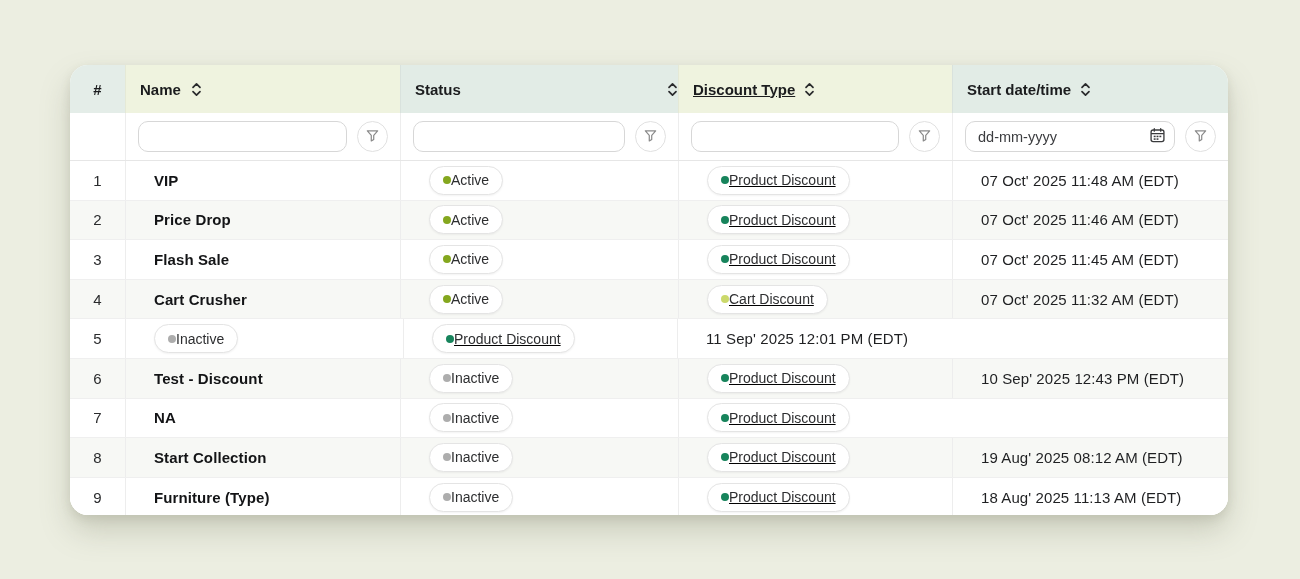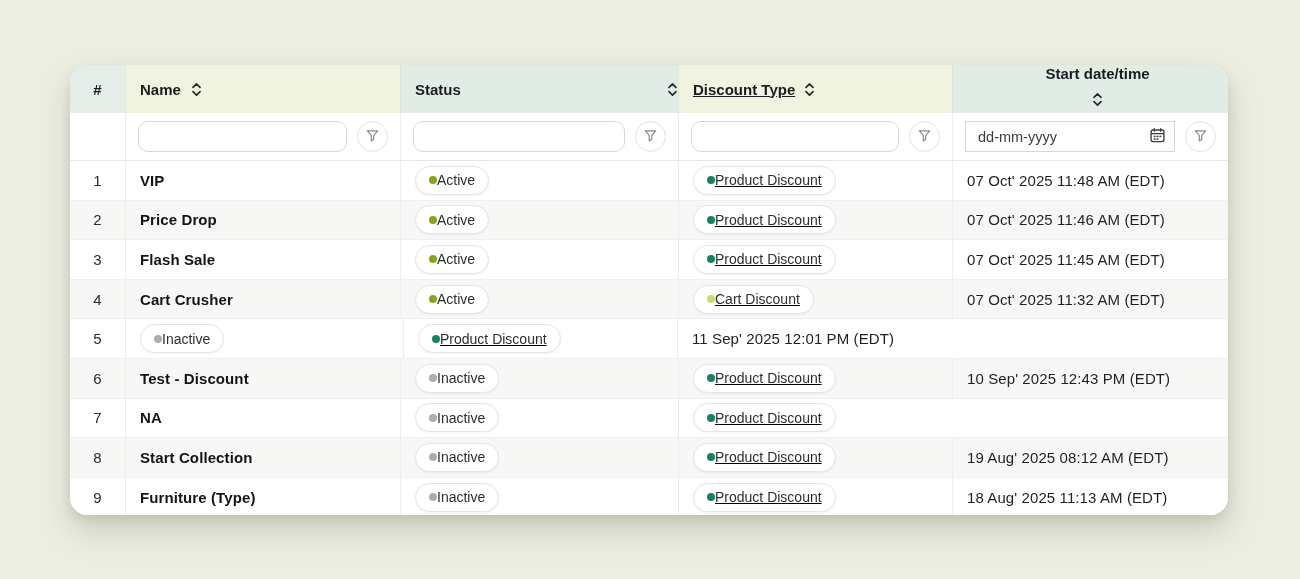--- a/index.html
+++ b/index.html
@@ -42,21 +42,21 @@
   }
   .fcell:first-child{border-left:none;}
   input.filter{
     flex:1;min-width:0;height:31px;box-sizing:border-box;
     border:1px solid #d7d7d7;border-radius:10px;background:#fff;
     padding:0 10px;font-size:14px;color:#222;outline:none;
     font-family:"Liberation Sans","DejaVu Sans",sans-serif;
   }
   .date-wrap{
     flex:1;min-width:0;height:31px;box-sizing:border-box;
-    border:1px solid #d7d7d7;border-radius:0;background:#fff;
+    border:1px solid #d7d7d7;border-radius:10px;background:#fff;
     display:flex;align-items:center;padding:0 8px 0 10px;gap:6px;
   }
   .date-wrap input{
     flex:1;min-width:0;border:none;outline:none;font-size:14.5px;color:#2c2d2f;
     font-family:"Liberation Sans","DejaVu Sans",sans-serif;background:transparent;
   }
   input::placeholder{color:#3c3d40;opacity:1;}
   .funnel-btn{
     width:31px;height:31px;flex:none;border-radius:50%;
     border:1px solid #e1e1e1;background:#fff;
@@ -64,21 +64,21 @@
     padding:0;cursor:pointer;
   }
   .cal-btn{flex:none;display:flex;align-items:center;justify-content:center;background:none;border:none;padding:0;cursor:pointer;}
 
   .tbody{background:#fff;}
   .tr{display:flex;height:38.6px;align-items:center;background:#fff;}
   .tr:nth-child(even){background:#F7F8F5;}
   .tr + .tr{border-top:1px solid #efefef;}
   .td{
     height:100%;display:flex;align-items:center;
-    padding-left:14px;box-sizing:border-box;
+    padding-left:28px;box-sizing:border-box;
     border-left:1px solid #ededed;overflow:hidden;
   }
   .td.idx{justify-content:center;padding-left:0;border-left:none;font-size:15px;color:#2a2b2d;}
   .td.name{font-weight:bold;font-size:15px;color:#131416;letter-spacing:.1px;}
   .td.date{font-size:15px;color:#1f2022;letter-spacing:.1px;}
 
   .pill{
     display:inline-flex;align-items:center;height:27px;
     padding:0 13px;border:1px solid #e4e4e4;border-radius:999px;
     background:#fff;font-size:14px;color:#2d2e30;white-space:nowrap;
@@ -115,21 +115,21 @@
     </div>
     <div class="th c3" style="background: rgb(239, 243, 223);">
       <span>Discount Type</span>
       <span class="sort-icon">
         <svg width="11" height="15" viewBox="0 0 11 15">
             <path d="M2 5.4 L5.5 1.9 L9 5.4" fill="none" stroke="#2a2b2d" stroke-width="1.7" stroke-linecap="round" stroke-linejoin="round"></path>
             <path d="M2 9.6 L5.5 13.1 L9 9.6" fill="none" stroke="#2a2b2d" stroke-width="1.7" stroke-linecap="round" stroke-linejoin="round"></path>
           </svg>
       </span>
     </div>
-    <div class="th c4" style="background: rgb(226, 236, 230); flex-direction: column;">
+    <div class="th c4" style="background: rgb(226, 236, 230);">
       <span>Start date/time</span>
       <span class="sort-icon">
         <svg width="11" height="15" viewBox="0 0 11 15">
             <path d="M2 5.4 L5.5 1.9 L9 5.4" fill="none" stroke="#2a2b2d" stroke-width="1.7" stroke-linecap="round" stroke-linejoin="round"></path>
             <path d="M2 9.6 L5.5 13.1 L9 9.6" fill="none" stroke="#2a2b2d" stroke-width="1.7" stroke-linecap="round" stroke-linejoin="round"></path>
           </svg>
       </span>
     </div>
   </div>
 

